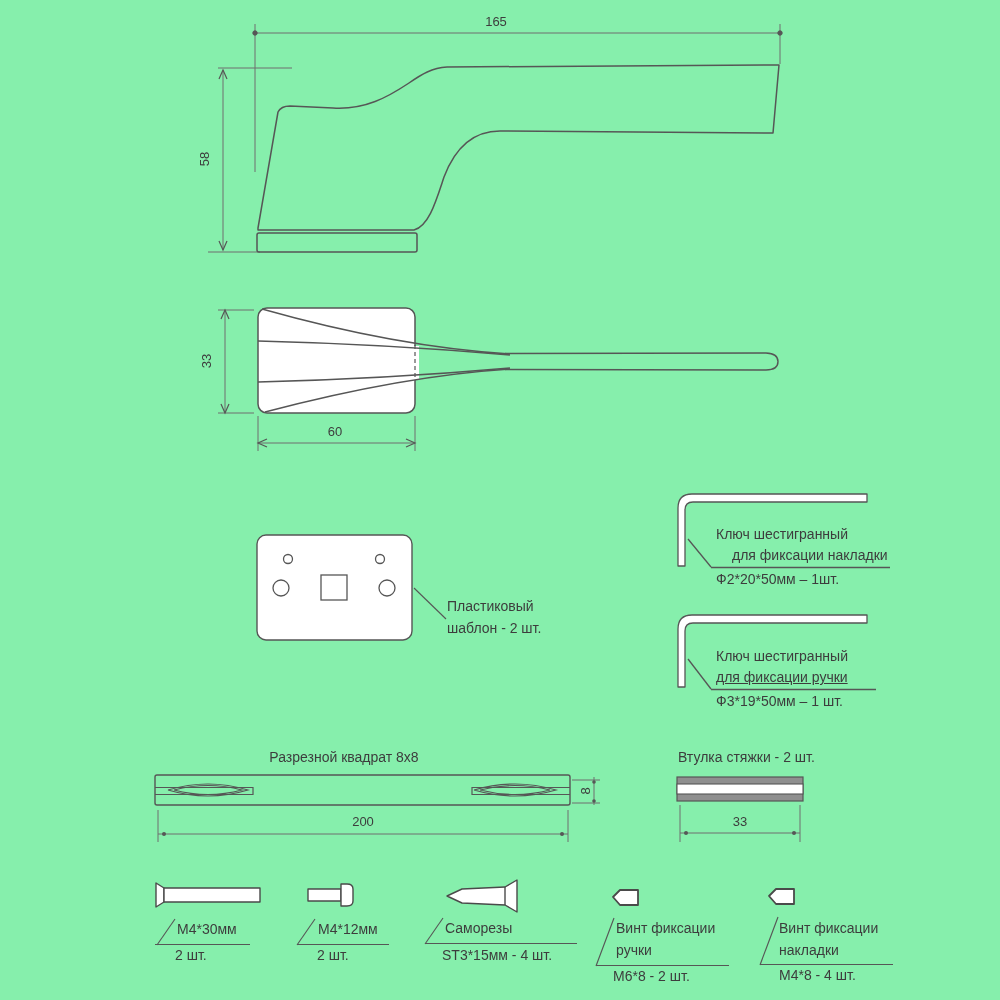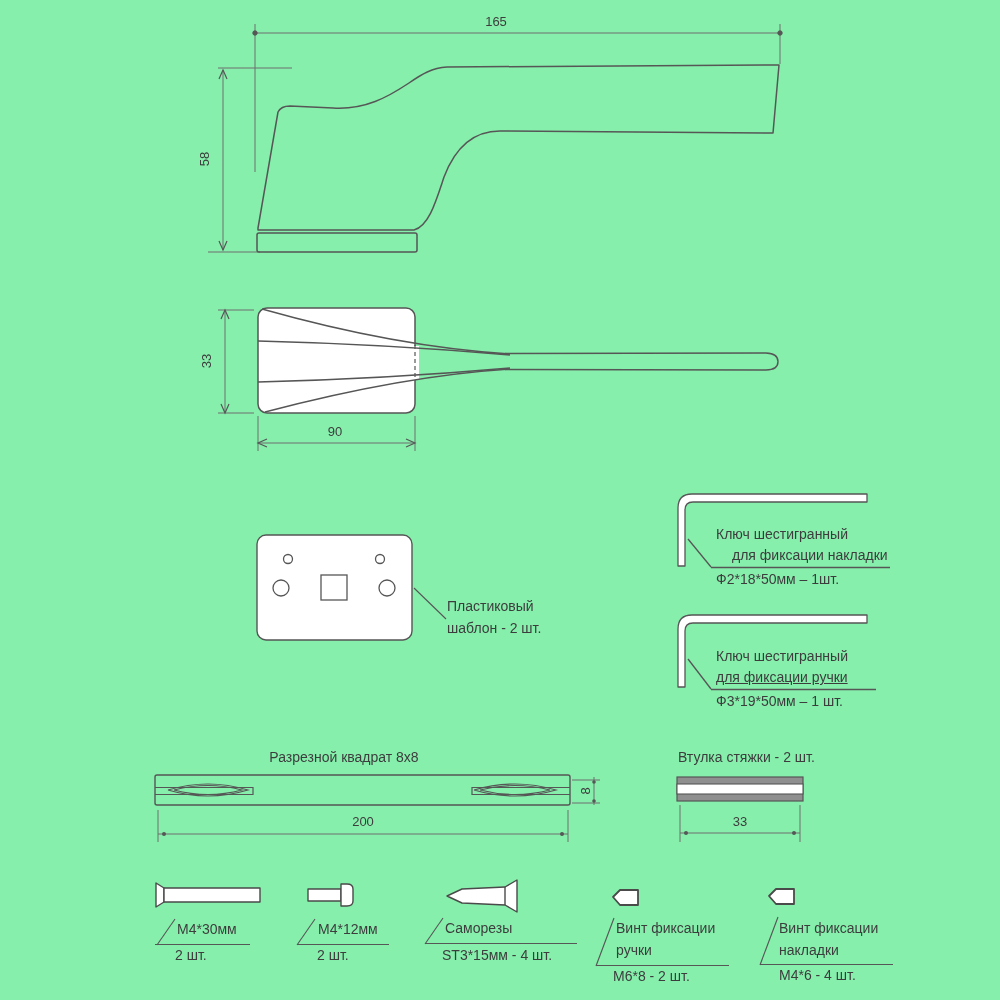--- a/index.html
+++ b/index.html
@@ -150,28 +150,28 @@
         <line x1="596" y1="965.5" x2="729" y2="965.5"></line>
       <line x1="760" y1="965" x2="778" y2="917"></line>
         <line x1="760" y1="964.5" x2="893" y2="964.5"></line>
     </g>
   </svg>
 
   <div class="t dim c" style="left:496px;top:15px;">165</div>
   <div class="t dim rot" style="left:205px;top:159px;">58</div>
 
   <div class="t dim rot" style="left:207px;top:361px;">33</div>
-  <div class="t dim c" style="left:335px;top:425px;">90</div>
+  <div class="t dim c" style="left:335px;top:425px;">60</div>
 
   <div class="t" style="left:447px;top:599px;">Пластиковый</div>
   <div class="t" style="left:447px;top:621px;">шаблон - 2 шт.</div>
 
   <div class="t" style="left:716px;top:527px;">Ключ шестигранный</div>
   <div class="t" style="left:716px;top:548px;margin-left:16px;">для фиксации накладки</div>
-  <div class="t" style="left:716px;top:572px;">Ф2*18*50мм – 1шт.</div>
+  <div class="t" style="left:716px;top:572px;">Ф2*20*50мм – 1шт.</div>
 
   <div class="t" style="left:716px;top:649px;">Ключ шестигранный</div>
   <div class="t" style="left:716px;top:670px;text-decoration:underline;">для фиксации ручки</div>
   <div class="t" style="left:716px;top:694px;">Ф3*19*50мм – 1 шт.</div>
 
   <div class="t c" style="left:344px;top:750px;">Разрезной квадрат 8х8</div>
   <div class="t dim c" style="left:363px;top:815px;">200</div>
   <div class="t dim rot" style="left:586px;top:791px;">8</div>
 
   <div class="t" style="left:678px;top:750px;">Втулка стяжки - 2 шт.</div>
@@ -185,15 +185,15 @@
 
   <div class="t" style="left:445px;top:921px;">Саморезы</div>
   <div class="t" style="left:442px;top:948px;">ST3*15мм - 4 шт.</div>
 
   <div class="t" style="left:616px;top:921px;">Винт фиксации</div>
   <div class="t" style="left:616px;top:943px;">ручки</div>
   <div class="t" style="left:613px;top:969px;">M6*8 - 2 шт.</div>
 
   <div class="t" style="left:779px;top:921px;">Винт фиксации</div>
   <div class="t" style="left:779px;top:943px;">накладки</div>
-  <div class="t" style="left:779px;top:968px;">M4*6 - 4 шт.</div>
+  <div class="t" style="left:779px;top:968px;">M4*8 - 4 шт.</div>
 
 </div>
 
 </body></html>

